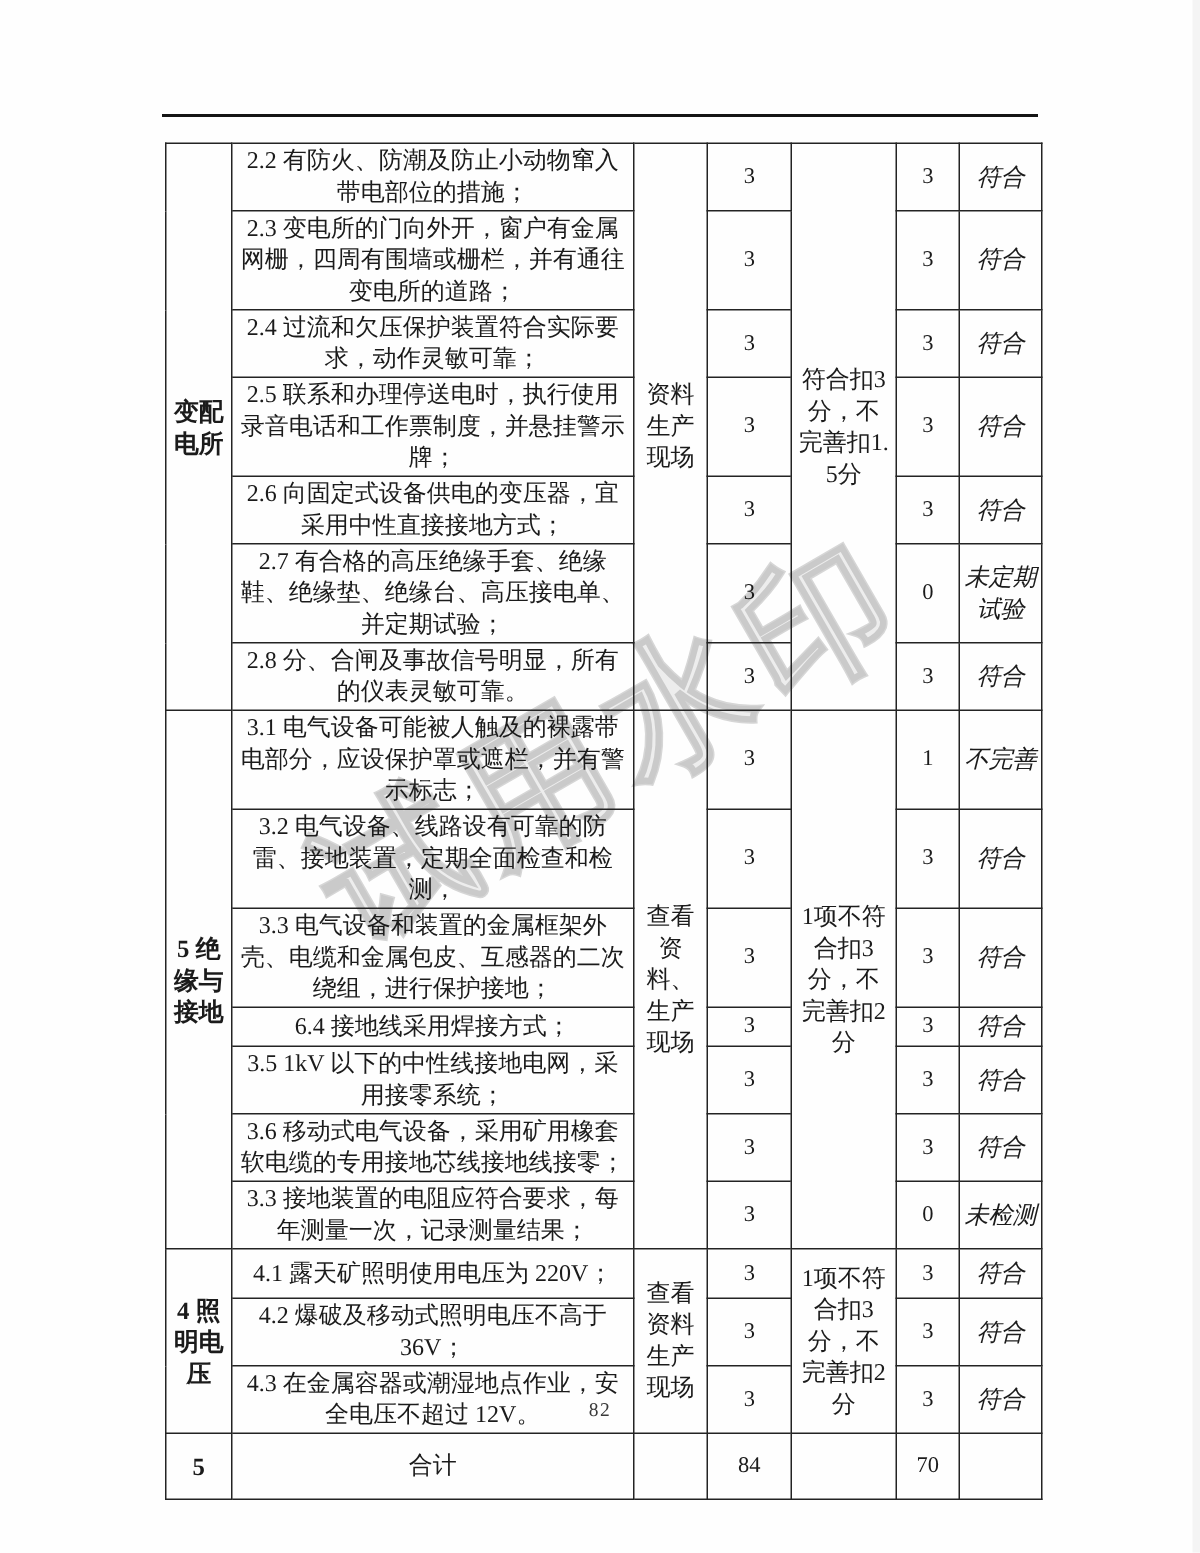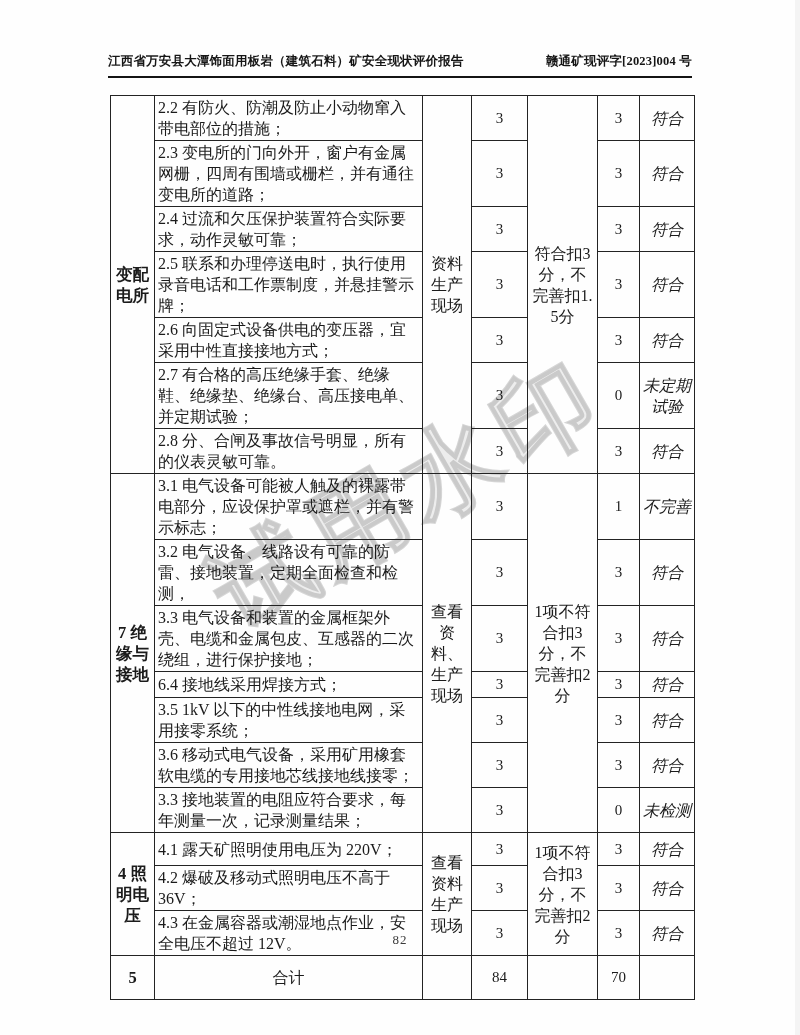--- a/index.html
+++ b/index.html
@@ -32,21 +32,21 @@
     border:1.5px solid #232323;
     padding:1px 3px;
     vertical-align:middle;
     line-height:21px;
     overflow:hidden;
   }
   td.cat{
     text-align:center;font-weight:bold;font-size:16.5px;
     padding:2px 12px;line-height:26px;word-break:break-all;
   }
-  td.item{text-align:left;padding:1px 4px 1px 5px;}
+  td.item{text-align:center;padding:1px 4px 1px 5px;}
   td.method{
     text-align:center;padding:2px 4px;line-height:26px;word-break:break-all;
   }
   td.num{text-align:center;font-size:15px;font-family:"Liberation Serif",serif;}
   td.ded{
     text-align:center;padding:2px 9px;line-height:22px;word-break:break-all;
   }
   td.res{text-align:center;padding:1px 5px;line-height:20px;word-break:break-all;font-style:italic;}
   td.vtop{vertical-align:top;}
   td.s2method{line-height:30px;padding-top:4px;margin-left:31px;}
@@ -66,24 +66,20 @@
     pointer-events:none;user-select:none;
   }
   
   .scan-edge{position:absolute;right:0;top:0;width:5px;height:1035px;background:rgba(0,0,0,0.04);}
 </style>
 </head>
 <body>
 
 <div class="page">
 
-  <div class="hdr">
-    <span>江西省万安县大潭饰面用板岩（建筑石料）矿安全现状评价报告</span>
-    <span>赣通矿现评字[2023]004 号</span>
-  </div>
   <div class="hdr-rule"></div>
 
   <div class="wm">试用水印</div>
 
   <table class="main">
     <colgroup>
       <col style="width:44px">
         <col style="width:268px">
         <col style="width:49px">
       <col style="width:56px">
@@ -133,21 +129,21 @@
         <td class="res">未定期试验</td>
       </tr>
       <tr style="height:44px">
         <td class="item">2.8 分、合闸及事故信号明显，所有的仪表灵敏可靠。</td>
         <td class="num">3</td>
         <td class="num">3</td>
         <td class="res">符合</td>
       </tr>
 
       <tr style="height:60px">
-        <td class="cat" rowspan="7">7 绝缘与接地</td>
+        <td class="cat" rowspan="7">5 绝缘与接地</td>
         <td class="item">3.1 电气设备可能被人触及的裸露带电部分，应设保护罩或遮栏，并有警示标志；</td>
         <td class="method" rowspan="7">查看资料、生产现场</td>
         <td class="num">3</td>
         <td class="ded" rowspan="7">1项不符合扣3分，不完善扣2分</td>
         <td class="num">1</td>
         <td class="res">不完善</td>
       </tr>
       <tr style="height:41px">
         <td class="item">3.2 电气设备、线路设有可靠的防雷、接地装置，定期全面检查和检测，</td>
         <td class="num">3</td>

